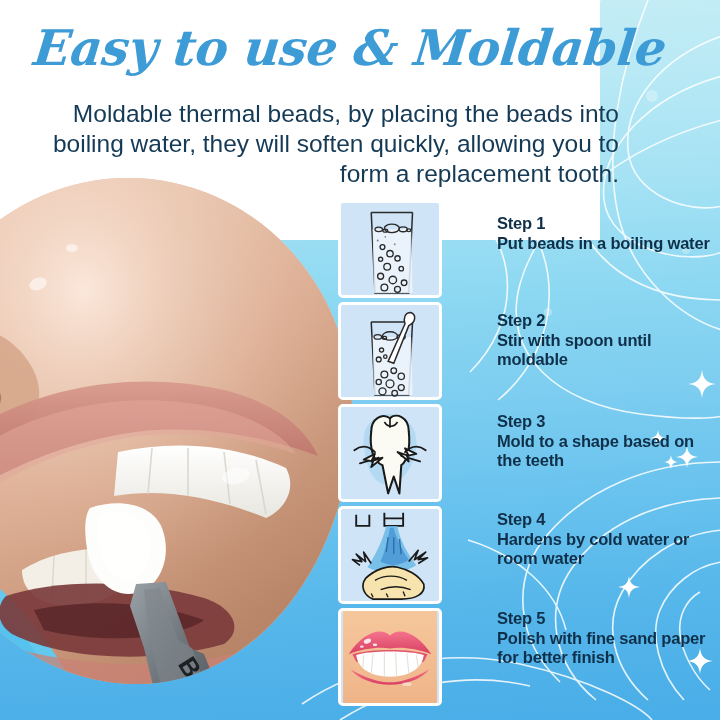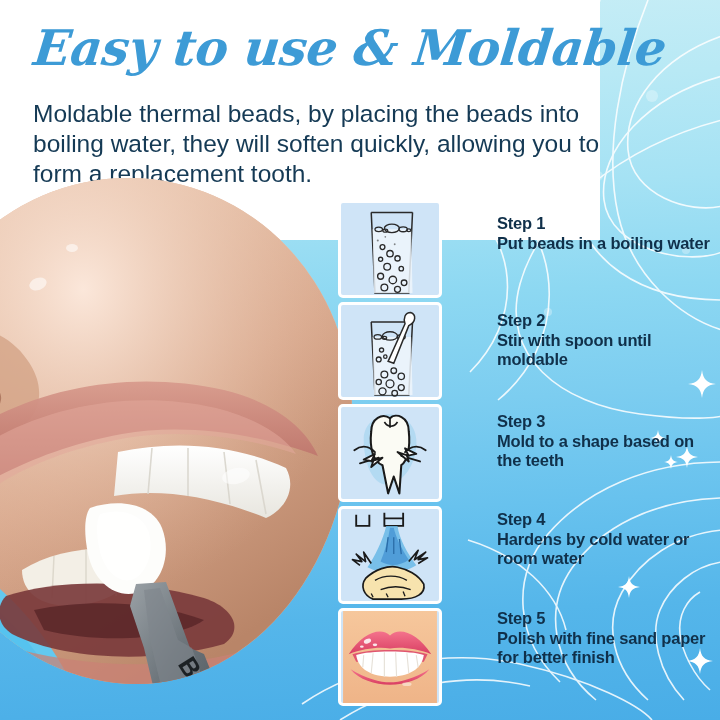--- a/index.html
+++ b/index.html
@@ -68,27 +68,28 @@
     font-size:49px;
     line-height:1;
     letter-spacing:-0.5px;
     color:#3d9bd6;
     transform:skewX(-6deg);
     white-space:nowrap;
   }
 
   .subtitle {
     position:absolute;
-    left:33px; top:99px;
+    left:19px; top:99px;
     width:600px;
     font-family:"Liberation Sans", sans-serif;
     font-size:24.5px;
     line-height:30px;
     font-weight:400;
     color:#153a55;
+    text-align:right;
   }
 
   
   .photo {
     position:absolute;
     left:-96px; top:178px;
     width:448px; height:506px;
     border-radius:50% 50% 48% 52% / 46% 46% 54% 54%;
     overflow:hidden;
     background:#eac8b4;

